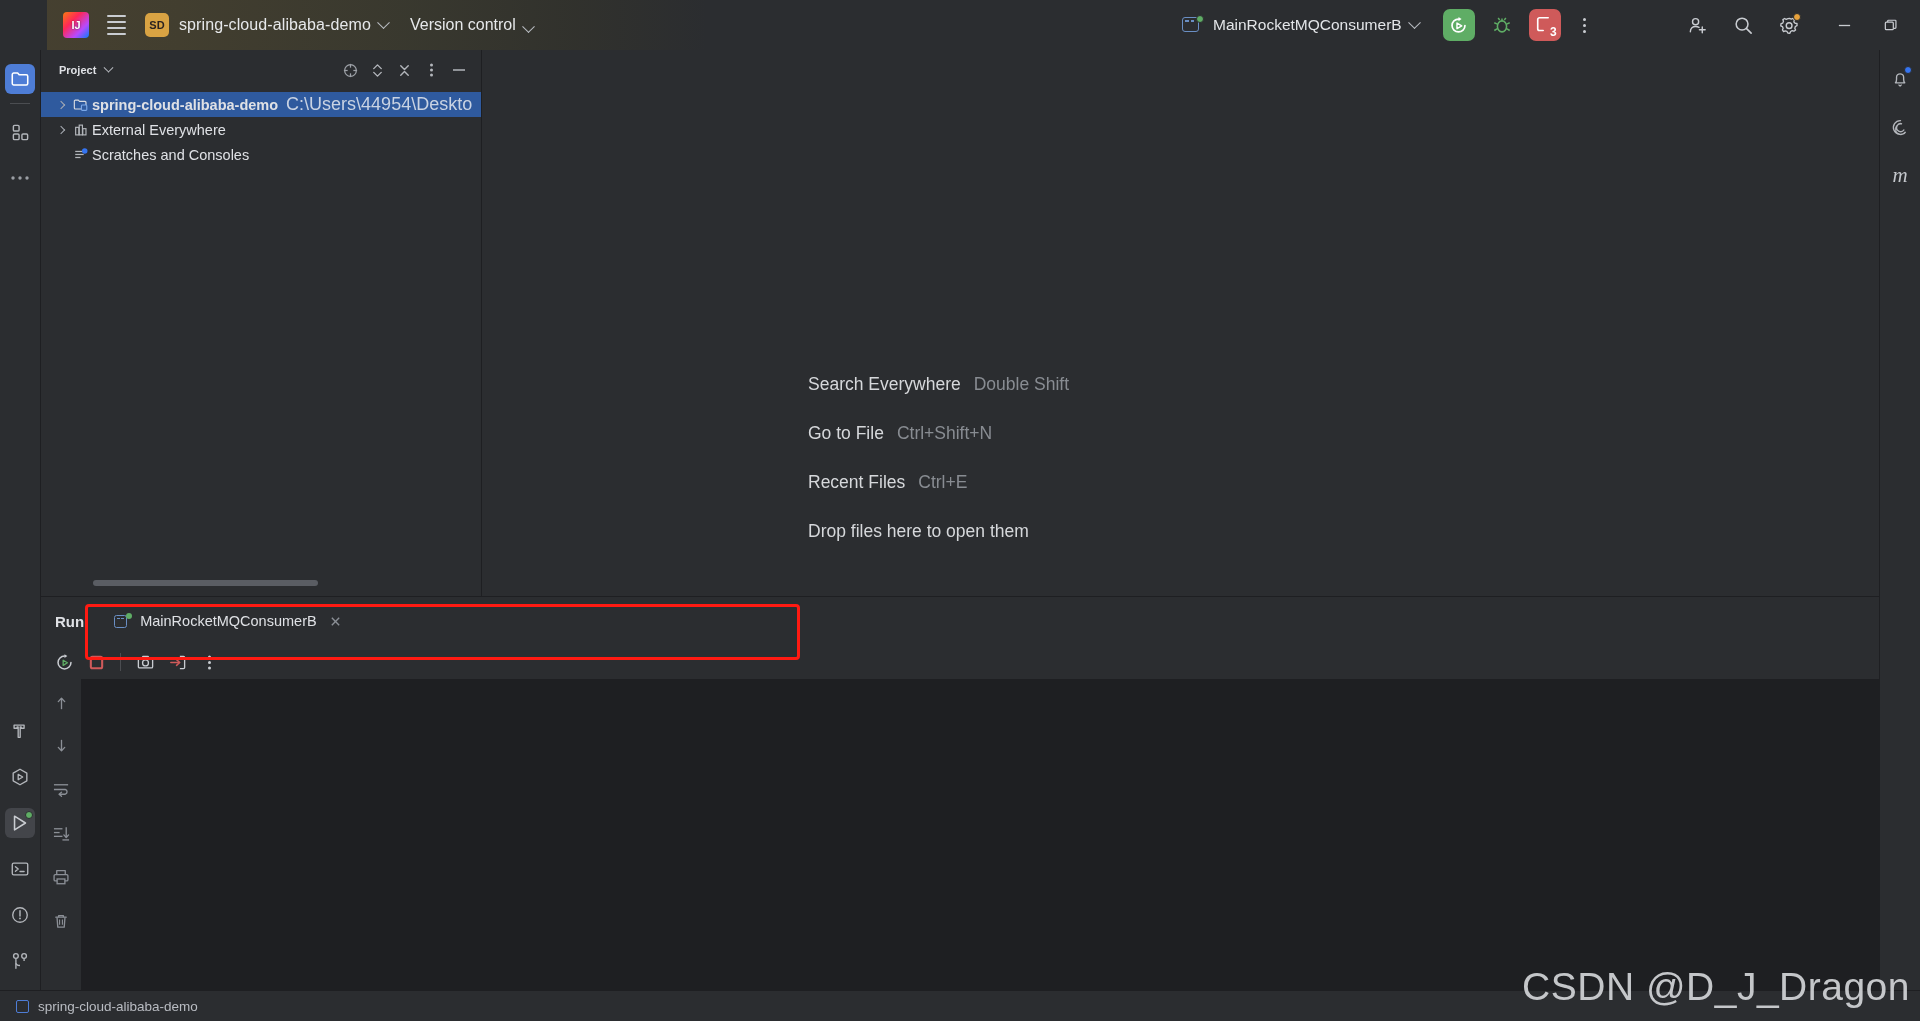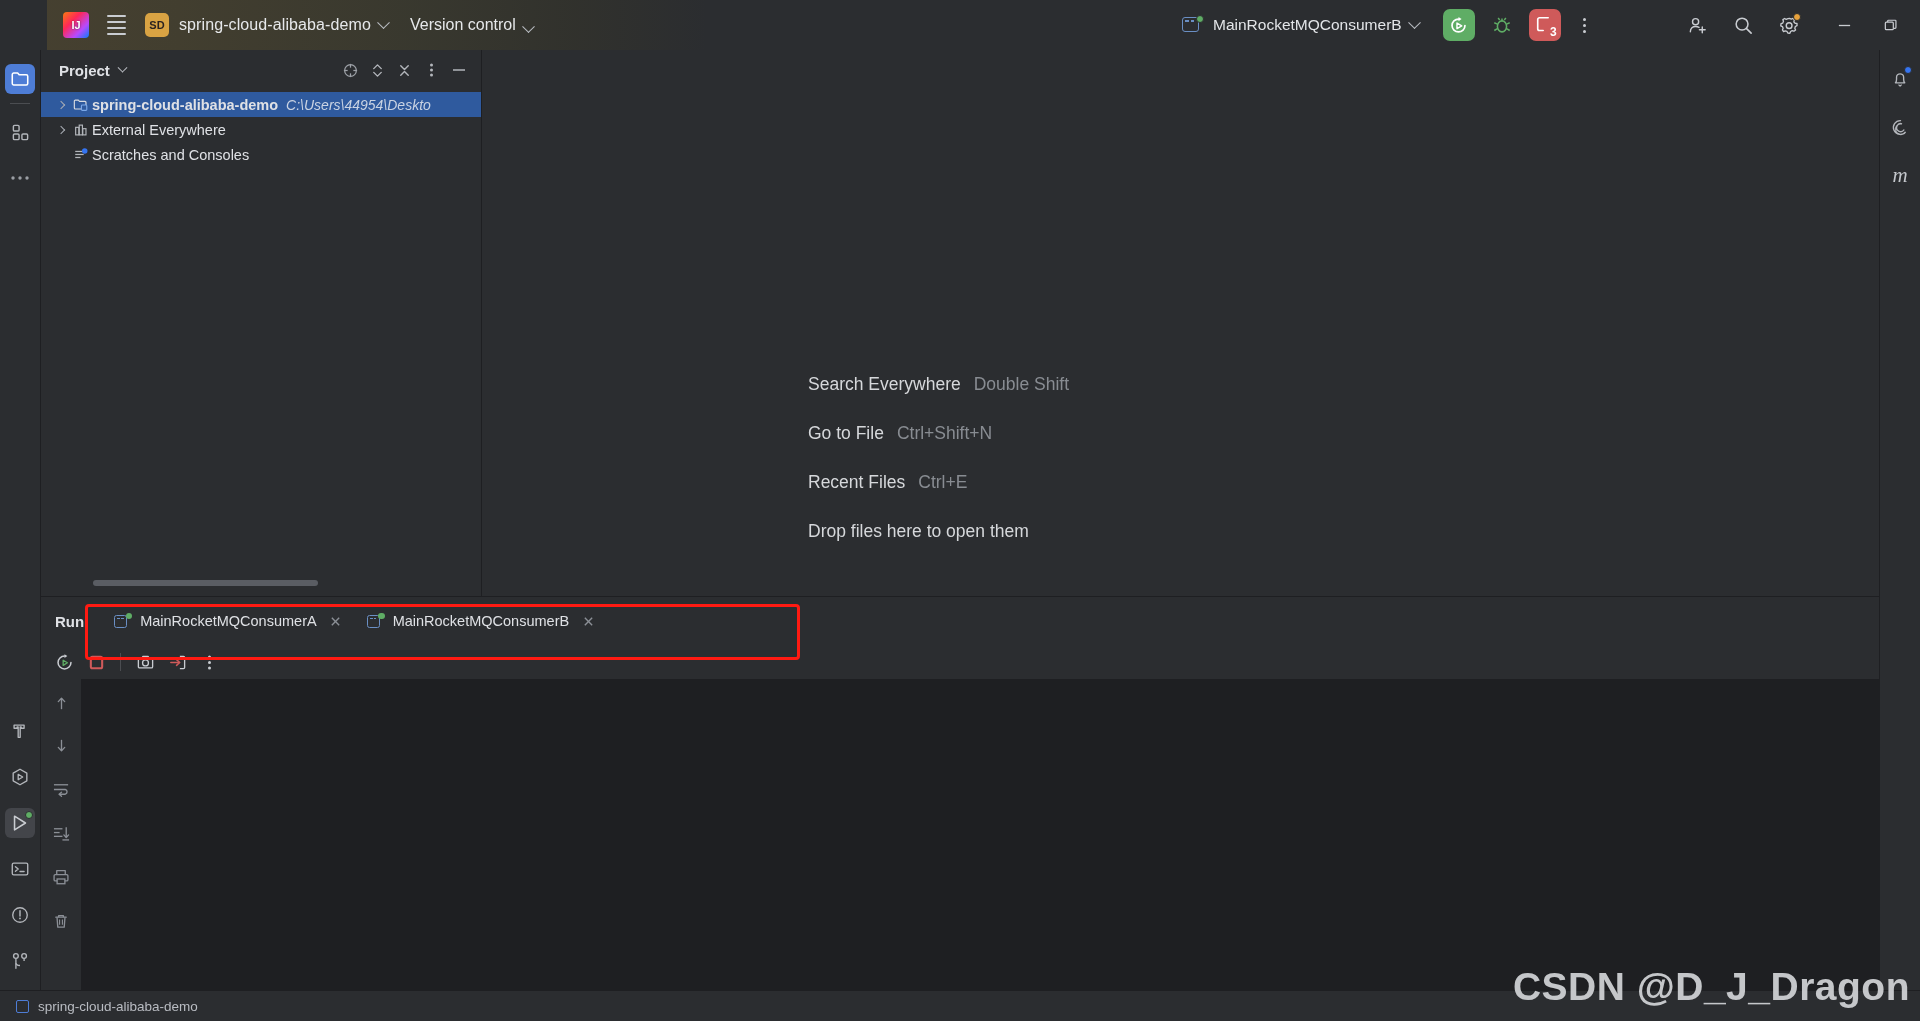--- a/index.html
+++ b/index.html
@@ -101,36 +101,36 @@
   }
   .blue-dot { position:absolute; right:3px; top:2px; width:8px; height:8px; border-radius:50%;
     background:#3574f0; border:1.5px solid #2b2d30; }
 
   
   #project-panel {
     position: absolute; left: 41px; top: 50px; width: 441px; height: 546px;
     background: #2b2d30; border-right: 1px solid #1e1f22;
   }
   #proj-header { height: 40px; display:flex; align-items:center; padding: 0 9px 0 18px; }
-  .proj-title { font-size: 15px; font-weight: bold; color: #dfe1e5; cursor: pointer; }
+  .proj-title { font-size: 11px; font-weight: bold; color: #dfe1e5; cursor: pointer; }
   .proj-title-chev { display:inline-block; width:7px; height:7px; border-right:1.5px solid #b9bcc2;
     border-bottom:1.5px solid #b9bcc2; transform: rotate(45deg) translate(-2px,-2px); margin-left: 9px; }
   .ph-spacer { flex: 1; }
   .ph-icon { width: 27px; height: 27px; display:flex; align-items:center; justify-content:center; cursor:pointer; border-radius:4px; }
 
   #tree { padding-top: 2px; font-size: 14.5px; }
   .tree-row { height: 25px; display: flex; align-items: center; padding-left: 11px; cursor: pointer; position: relative; }
   .tree-row.selected { background: #2f5a9e; }
   .tree-arrow { width: 18px; display:flex; align-items:center; justify-content:center; flex: none; }
   .tree-arrow i { display:block; width:6px; height:6px; border-right: 1.6px solid #a9adb4;
     border-top: 1.6px solid #a9adb4; transform: rotate(45deg); }
   .tree-ico { width: 22px; flex: none; display:flex; align-items:center; justify-content:center; }
   .tree-label { color: #dfe1e5; white-space: nowrap; }
   .tree-label.bold { font-weight: bold; }
-  .tree-path { color: #9ea2a8; margin-left: 8px; white-space: nowrap; font-size: 14px; font-style: italic; }
+  .tree-path { color: #9ea2a8; margin-left: 8px; white-space: nowrap; font-size: 18px; }
   .tree-row.selected .tree-path { color: #c9d3e3; }
 
   #proj-hscroll { position:absolute; left: 52px; bottom: 10px; width: 225px; height: 6px;
     background: #5a5d63; border-radius: 3px; cursor: pointer; }
 
   
   #editor-area {
     position: absolute; left: 482px; top: 50px; width: 1397px; height: 546px;
     background: #2b2d30;
   }
@@ -185,21 +185,21 @@
     position: absolute; left: 0; bottom: 0; width: 1920px; height: 31px;
     background: #2b2d30; border-top: 1px solid #1e1f22;
     display: flex; align-items: center; padding-left: 16px;
   }
   .sb-ico { width: 13px; height: 13px; border: 1.8px solid #4e7dd6; border-radius: 2px; margin-right: 9px; }
   .sb-text { font-size: 13.5px; color: #b9bcc2; cursor: pointer; }
 
   #watermark {
     position: absolute; right: 10px; bottom: 12px; z-index: 30;
     font-size: 39px; color: #d3d5d8; font-family: "Liberation Sans", sans-serif;
-    letter-spacing: .5px; opacity: .92; pointer-events: none; font-weight: bold;
+    letter-spacing: .5px; opacity: .92; pointer-events: none;
   }
   svg { display: block; }
 </style>
 </head>
 <body>
 
 <div id="app">
 
   <div id="toolbar">
     <div id="toolbar-gradient"></div>
@@ -501,33 +501,20 @@
         <span class="hint-action">Drop files here to open them</span>
       </div>
     </div>
   </div>
 
   <div id="run-window">
     <div id="run-tabs">
       <span class="run-label">Run</span>
 
 
-      <div class="run-tab">
-        <span class="tab-ico">
-            <span class="b"></span>
-            <span class="g"></span>
-          </span>
-        <span>MainRocketMQConsumerA</span>
-        <span class="tab-x">
-          <svg width="11" height="11" viewBox="0 0 12 12">
-            <line x1="2" y1="2" x2="10" y2="10" stroke="#8b8f96" stroke-width="1.5"></line>
-            <line x1="10" y1="2" x2="2" y2="10" stroke="#8b8f96" stroke-width="1.5"></line>
-          </svg>
-        </span>
-      </div>
 
       <div class="run-tab">
         <span class="tab-ico">
             <span class="b"></span>
             <span class="g"></span>
           </span>
         <span>MainRocketMQConsumerB</span>
         <span class="tab-x">
           <svg width="11" height="11" viewBox="0 0 12 12">
             <line x1="2" y1="2" x2="10" y2="10" stroke="#8b8f96" stroke-width="1.5"></line>

